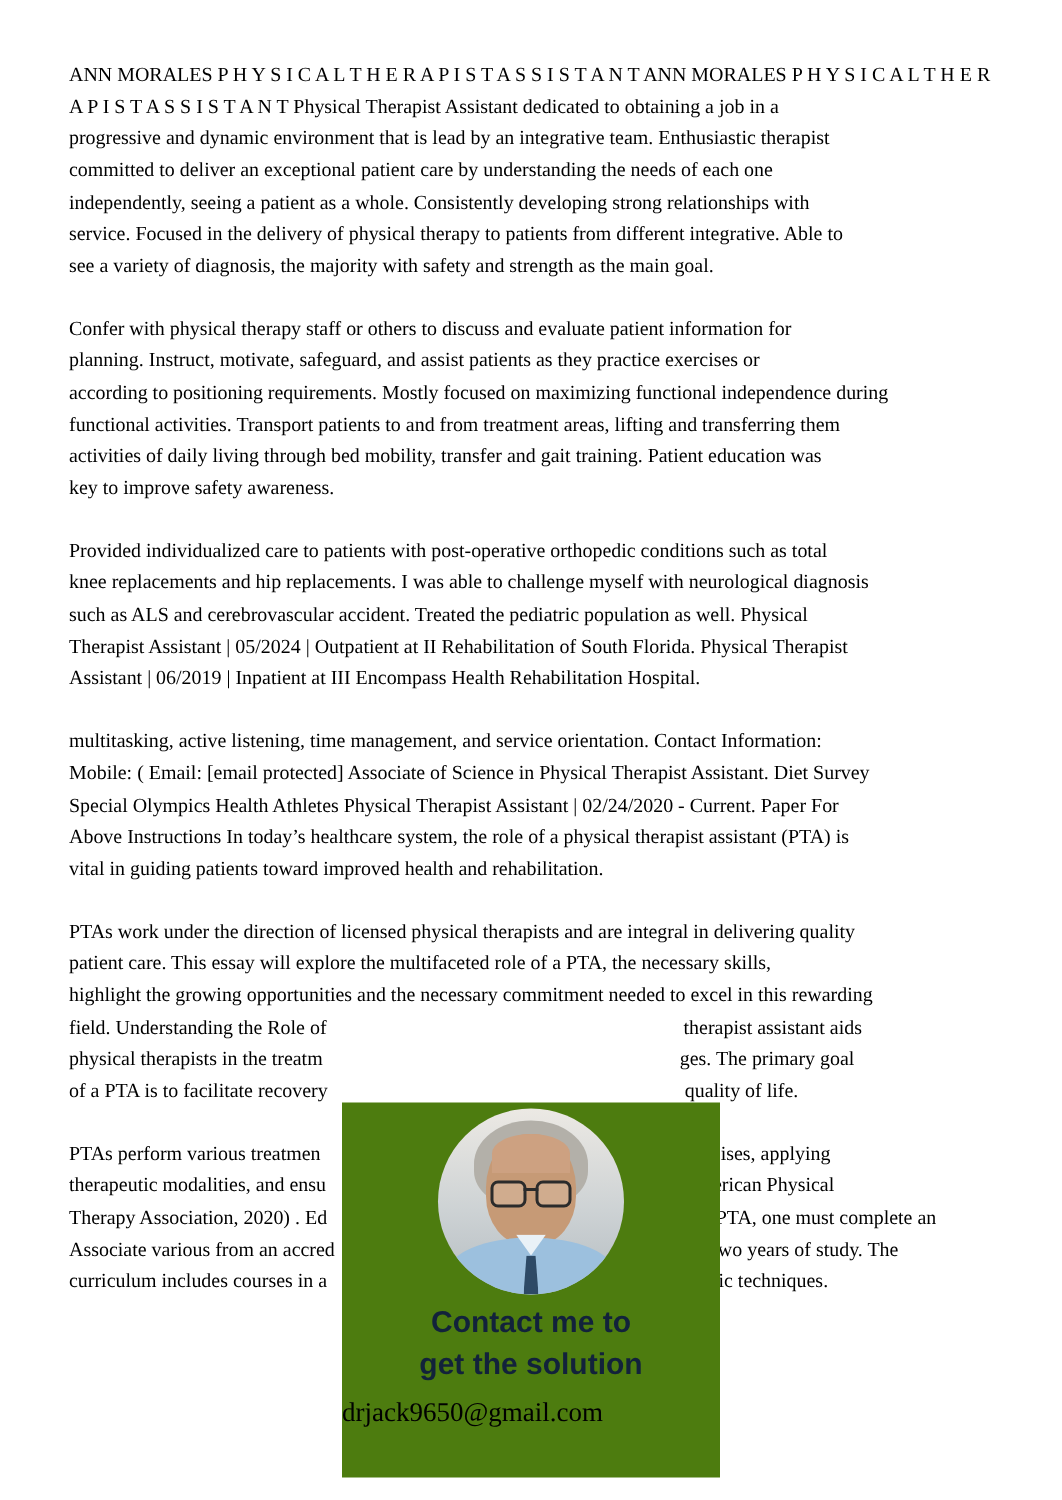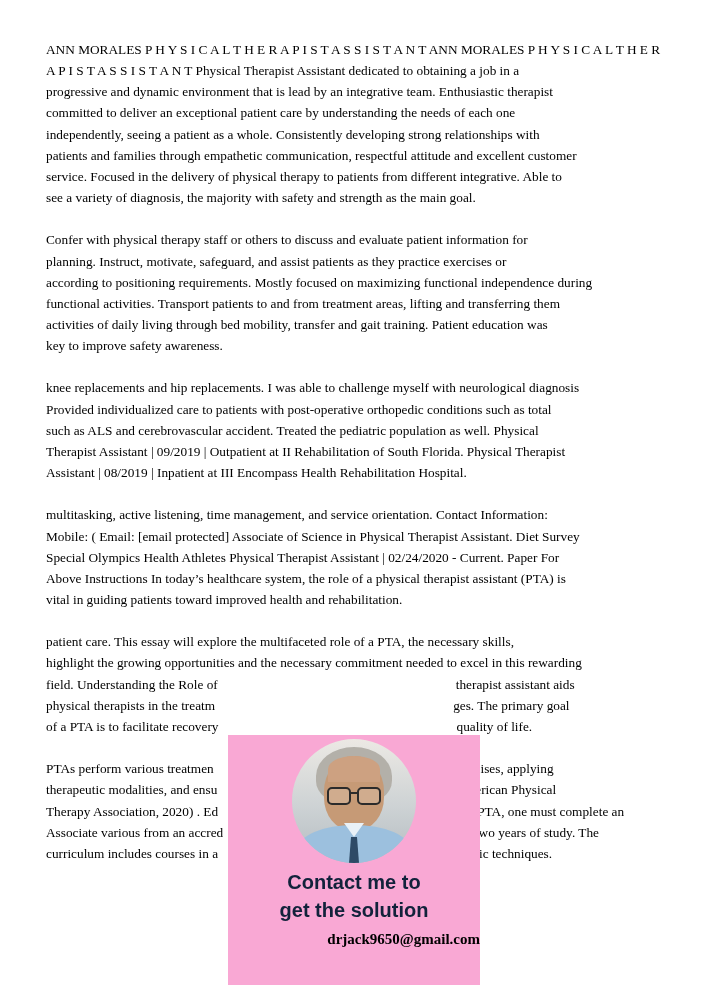--- a/index.html
+++ b/index.html
@@ -98,80 +98,80 @@
     text-align: center;
     font-family: "Liberation Sans", sans-serif;
     font-weight: bold;
     font-size: 20px;
     line-height: 28px;
     color: #12223b;
   }
   .card-email {
     position: absolute; top: 196px; left: 0;
     width: 100%;
-    text-align: right;
+    text-align: left;
     font-family: "Liberation Serif", serif;
-    font-weight: bold;
-    font-size: 15px;
+    font-weight: normal;
+    font-size: 18px;
     color: #000000;
   }
 </style>
 </head>
 <body>
 
 <div class="doc">
     <div class="para">
       <div class="line">ANN MORALES P H Y S I C A L T H E R A P I S T A S S I S T A N T ANN MORALES P H Y S I C A L T H E R</div>
       <div class="line">A P I S T A S S I S T A N T Physical Therapist Assistant dedicated to obtaining a job in a</div>
       <div class="line">progressive and dynamic environment that is lead by an integrative team. Enthusiastic therapist</div>
       <div class="line">committed to deliver an exceptional patient care by understanding the needs of each one</div>
       <div class="line">independently, seeing a patient as a whole. Consistently developing strong relationships with</div>
-      <div class="line">patients and families through empathetic communication, respectful attitude and excellent customer</div>
       <div class="line">service. Focused in the delivery of physical therapy to patients from different integrative. Able to</div>
       <div class="line">see a variety of diagnosis, the majority with safety and strength as the main goal.</div>
     </div>
     <div class="para">
       <div class="line">Confer with physical therapy staff or others to discuss and evaluate patient information for</div>
       <div class="line">planning. Instruct, motivate, safeguard, and assist patients as they practice exercises or</div>
       <div class="line">according to positioning requirements. Mostly focused on maximizing functional independence during</div>
       <div class="line">functional activities. Transport patients to and from treatment areas, lifting and transferring them</div>
       <div class="line">activities of daily living through bed mobility, transfer and gait training. Patient education was</div>
       <div class="line">key to improve safety awareness.</div>
     </div>
     <div class="para">
+      <div class="line">Provided individualized care to patients with post-operative orthopedic conditions such as total</div>
       <div class="line">knee replacements and hip replacements. I was able to challenge myself with neurological diagnosis</div>
-      <div class="line">Provided individualized care to patients with post-operative orthopedic conditions such as total</div>
       <div class="line">such as ALS and cerebrovascular accident. Treated the pediatric population as well. Physical</div>
-      <div class="line">Therapist Assistant | 09/2019 | Outpatient at II Rehabilitation of South Florida. Physical Therapist</div>
-      <div class="line">Assistant | 08/2019 | Inpatient at III Encompass Health Rehabilitation Hospital.</div>
+      <div class="line">Therapist Assistant | 05/2024 | Outpatient at II Rehabilitation of South Florida. Physical Therapist</div>
+      <div class="line">Assistant | 06/2019 | Inpatient at III Encompass Health Rehabilitation Hospital.</div>
     </div>
     <div class="para">
       <div class="line">multitasking, active listening, time management, and service orientation. Contact Information:</div>
       <div class="line">Mobile: ( Email: [email protected] Associate of Science in Physical Therapist Assistant. Diet Survey</div>
       <div class="line">Special Olympics Health Athletes Physical Therapist Assistant | 02/24/2020 - Current. Paper For</div>
       <div class="line">Above Instructions In today’s healthcare system, the role of a physical therapist assistant (PTA) is</div>
       <div class="line">vital in guiding patients toward improved health and rehabilitation.</div>
     </div>
     <div class="para">
+      <div class="line">PTAs work under the direction of licensed physical therapists and are integral in delivering quality</div>
       <div class="line">patient care. This essay will explore the multifaceted role of a PTA, the necessary skills,</div>
       <div class="line">highlight the growing opportunities and the necessary commitment needed to excel in this rewarding</div>
       <div class="line"><span>field. Understanding the Role of</span><span class="gap"></span><span>therapist assistant aids</span></div>
       <div class="line"><span>physical therapists in the treatm</span><span class="gap"></span><span>ges. The primary goal</span></div>
       <div class="line"><span>of a PTA is to facilitate recovery</span><span class="gap"></span><span>quality of life.</span></div>
     </div>
     <div class="para">
       <div class="line"><span>PTAs perform various treatmen</span><span class="gap"></span><span>exercises, applying</span></div>
       <div class="line"><span>therapeutic modalities, and ensu</span><span class="gap"></span><span>American Physical</span></div>
       <div class="line"><span>Therapy Association, 2020) . Ed</span><span class="gap"></span><span>sed PTA, one must complete an</span></div>
       <div class="line"><span>Associate various from an accred</span><span class="gap"></span><span>ut two years of study. The</span></div>
       <div class="line"><span>curriculum includes courses in a</span><span class="gap"></span><span>peutic techniques.</span></div>
     </div>
   </div>
 
-<div class="card" style="background: #f9a8d4;">
+<div class="card" style="background: #4d7c0f;">
   <div class="avatar">
     <div class="hair"></div>
     <div class="face"></div>
     <div class="forehead"></div>
     <div class="glasses">
       <span class="lens left"></span>
       <span class="bridge"></span>
       <span class="lens right"></span>
     </div>
     <div class="shirt"></div>

